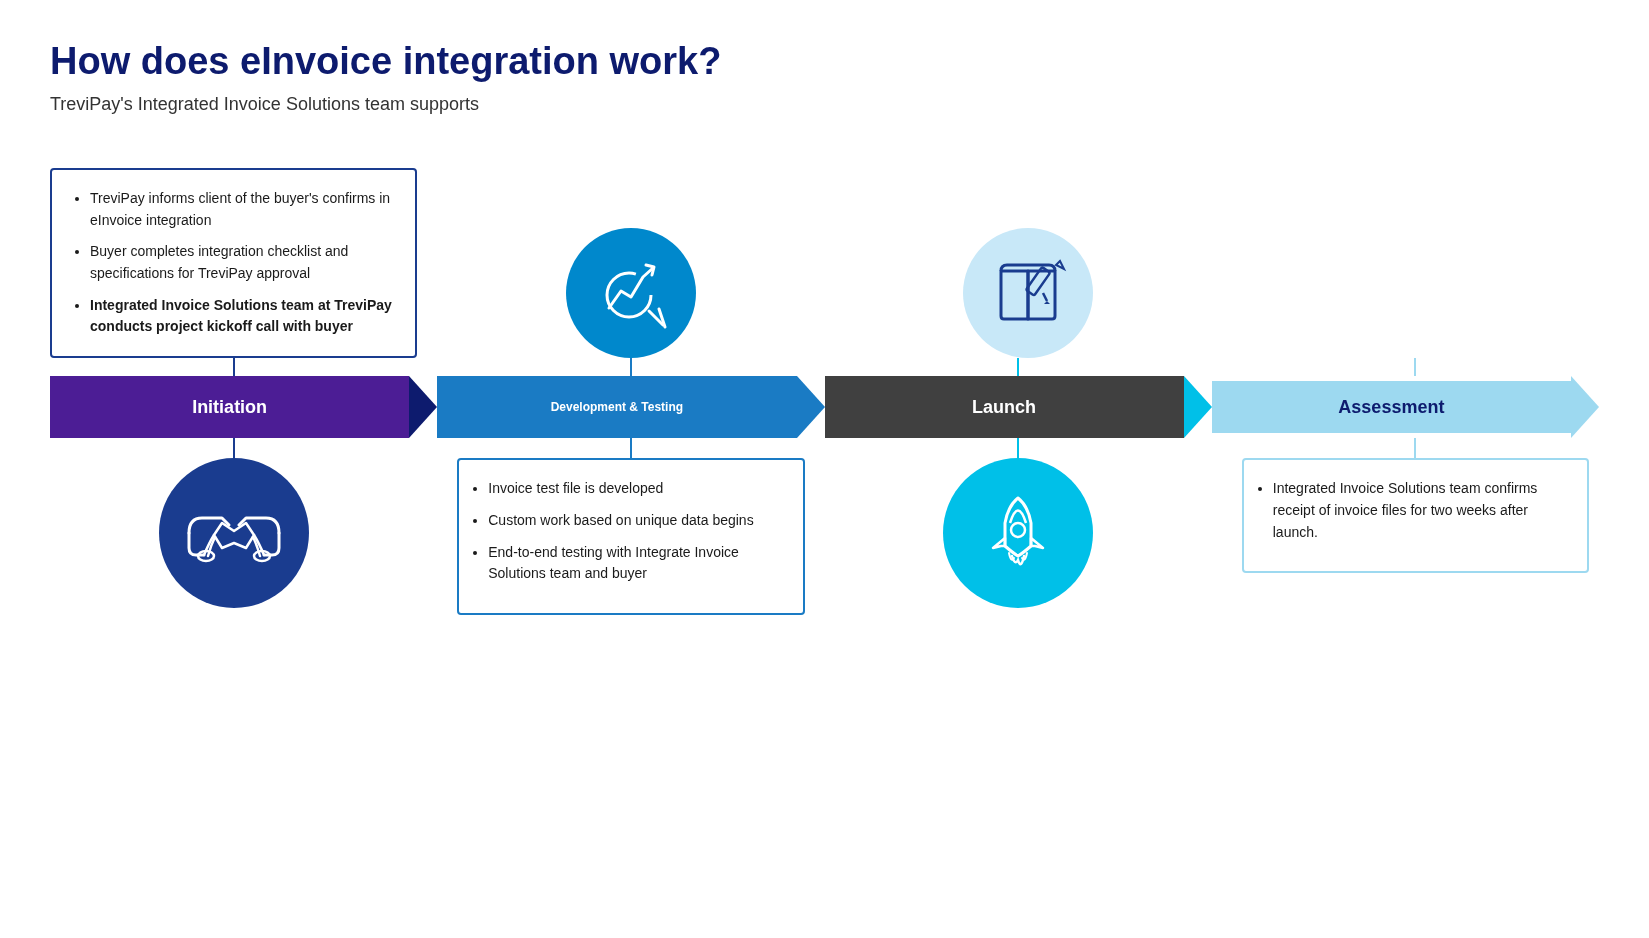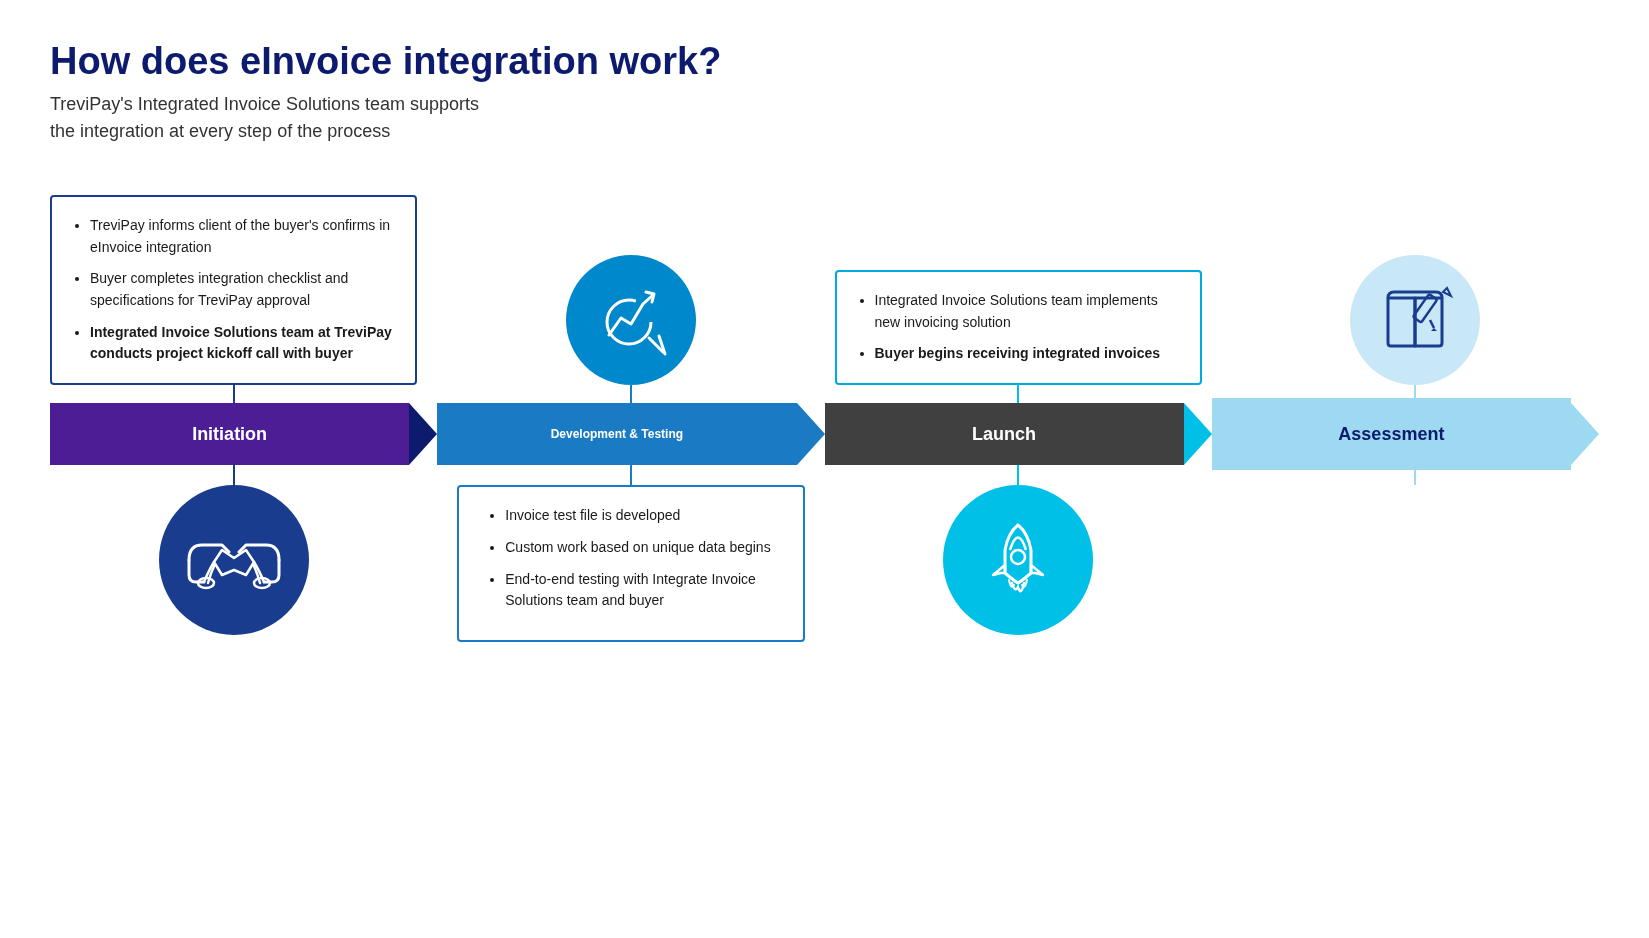--- a/index.html
+++ b/index.html
@@ -149,21 +149,21 @@
     .bottom-col {
       width: 25%;
       display: flex;
       flex-direction: column;
       align-items: center;
     }
 
     .bottom-bullet-box {
       border: 2px solid #1a7bc4;
       border-radius: 4px;
-      padding: 18px 28px;
+      padding: 18px 11px;
       font-size: 14px;
       line-height: 1.55;
       color: #1a1a1a;
       width: calc(100% - 20px);
     }
     .bottom-bullet-box ul {
       list-style: disc;
       padding-left: 18px;
     }
     .bottom-bullet-box ul li {
@@ -172,21 +172,20 @@
 
     
     svg { display: block; }
   </style>
 </head>
 <body>
 
 <h1 class="page-title">How does eInvoice integration work?</h1>
 <p class="page-subtitle">
   <span>TreviPay's Integrated Invoice Solutions team supports</span><br>
-  <span>the integration at every step of the process</span>
 </p>
 
 <div class="diagram">
 
   <div class="top-row">
 
     <div class="top-col-1">
       <div class="bullet-box">
         <ul>
           <li>TreviPay informs client of the buyer's confirms in eInvoice integration</li>
@@ -209,28 +208,20 @@
             <polyline points="55,12 63,14 61,22" stroke="white" stroke-width="3" fill="none" stroke-linecap="round" stroke-linejoin="round"></polyline>
 
             <line x1="58" y1="58" x2="72" y2="72" stroke="white" stroke-width="3" stroke-linecap="round"></line>
             <line x1="68" y1="56" x2="74" y2="74" stroke="white" stroke-width="3" stroke-linecap="round"></line>
           </svg>
         </div>
         <div class="vert-line vert-line-blue" style="height:0px;"></div>
       </div>
     </div>
 
-    <div class="top-col-3">
-      <div class="bullet-box" style="border-color:#00aadd;">
-        <ul>
-          <li>Integrated Invoice Solutions team implements new invoicing solution</li>
-          <li>Buyer begins receiving integrated invoices</li>
-        </ul>
-      </div>
-    </div>
 
     <div class="top-col-4">
       <div style="display:flex;flex-direction:column;align-items:center;">
         <div class="circle-icon circle-light-blue">
 
           <svg width="85" height="85" viewBox="0 0 85 85" fill="none">
 
             <path d="M15,20 L15,65 Q15,68 18,68 L42,68 L42,20 Z" stroke="#1a3c8f" stroke-width="3" fill="none" stroke-linejoin="round"></path>
             <path d="M42,20 L42,68 L66,68 Q69,68 69,65 L69,20 Z" stroke="#1a3c8f" stroke-width="3" fill="none" stroke-linejoin="round"></path>
 
@@ -294,21 +285,21 @@
       <div style="display:flex;width:100%;height:62px;align-items:center;">
         <div style="background:#404040;height:62px;display:flex;align-items:center;justify-content:center;width:calc(100% - 28px);">
           <span style="color:#fff;font-size:18px;font-weight:800;">Launch</span>
         </div>
         <div style="width:0;height:0;border-top:31px solid transparent;border-bottom:31px solid transparent;border-left:28px solid #00c0e8;flex-shrink:0;"></div>
       </div>
     </div>
 
     <div style="width:25%;display:flex;align-items:center;">
       <div style="display:flex;width:100%;height:62px;align-items:center;">
-        <div style="background:#9dd9f0;height:72px;display:flex;align-items:center;justify-content:center;width:calc(100% - 28px);">
+        <div style="background:#9dd9f0;height:52px;display:flex;align-items:center;justify-content:center;width:calc(100% - 28px);">
           <span style="color:#0d1b6e;font-size:18px;font-weight:800;">Assessment</span>
         </div>
         <div style="width:0;height:0;border-top:31px solid transparent;border-bottom:31px solid transparent;border-left:28px solid #9dd9f0;flex-shrink:0;"></div>
       </div>
     </div>
   </div>
 
   <div style="display:flex;width:100%;">
 
     <div style="width:25%;display:flex;justify-content:center;padding-right:20px;">
@@ -380,16 +371,23 @@
 
           <path d="M58,50 L70,60 L62,58 L58,58 Z" stroke="white" stroke-width="2.5" fill="none" stroke-linejoin="round"></path>
 
           <path d="M39,68 Q42,78 45,72 Q48,82 51,68" stroke="white" stroke-width="2.5" fill="none" stroke-linecap="round"></path>
           <path d="M36,65 Q38,75 41,70" stroke="white" stroke-width="2" fill="none" stroke-linecap="round"></path>
           <path d="M54,65 Q52,75 49,70" stroke="white" stroke-width="2" fill="none" stroke-linecap="round"></path>
         </svg>
       </div>
     </div>
 
+    <div class="bottom-col" style="padding-left:20px;">
+      <div class="bottom-bullet-box" style="border-color:#9dd9f0;">
+        <ul>
+          <li>Integrated Invoice Solutions team confirms receipt of invoice files for two weeks after launch.</li>
+        </ul>
+      </div>
+    </div>
 
   </div>
 
 </div>
 
 </body></html>

